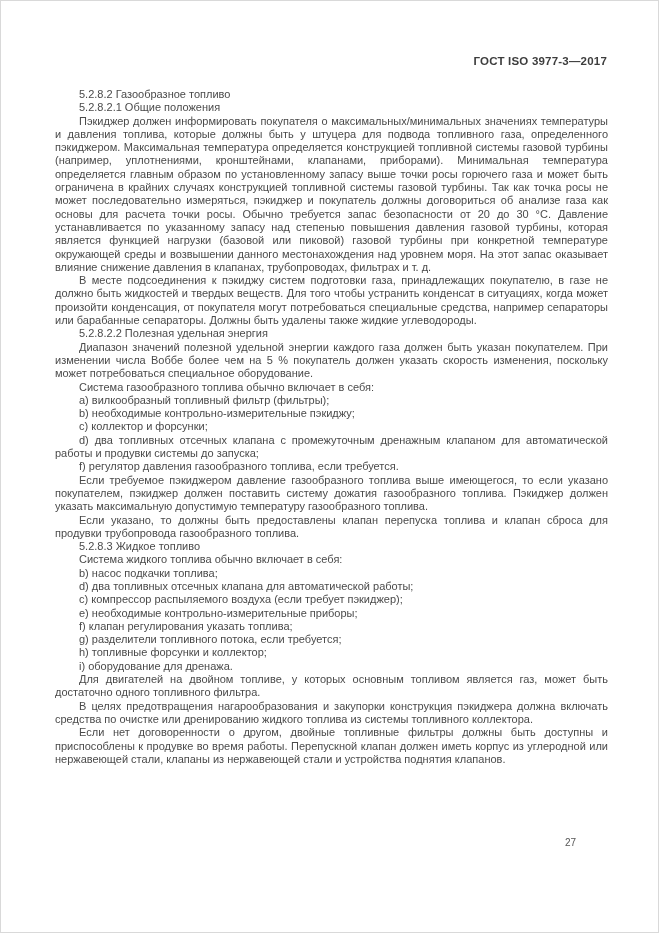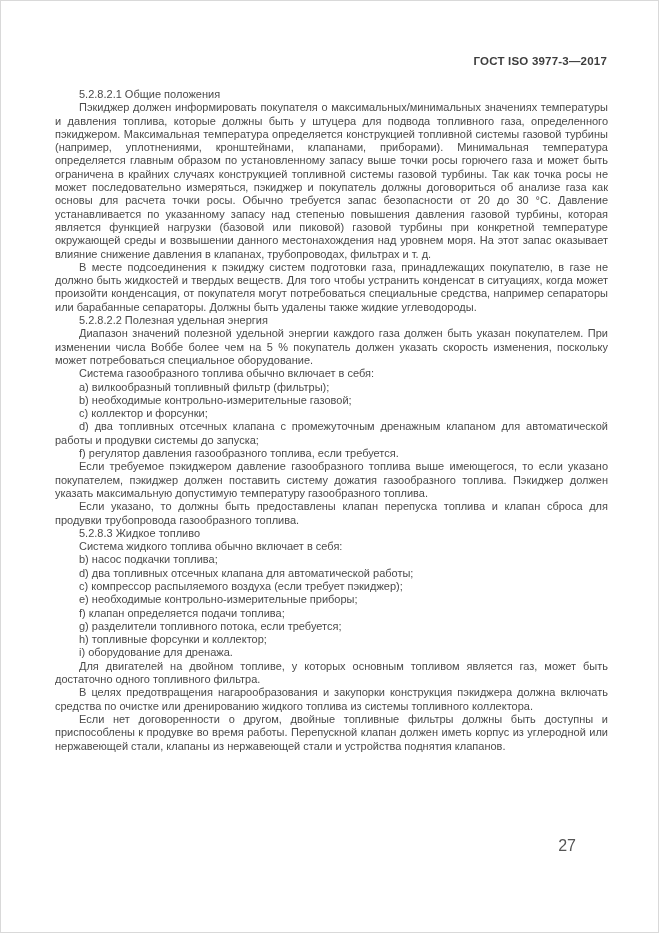--- a/index.html
+++ b/index.html
@@ -40,52 +40,53 @@
     font-size: 11px;
     line-height: 13.3px;
     text-indent: 24px;
     text-align: justify;
     color: #4a4a4a;
   }
   .page-number {
     position: absolute;
     top: 836px;
     right: 82px;
-    font-size: 16px;
+    font-size: 10px;
     color: #555555;
   }
 </style>
 </head>
 <body>
 
 <div class="page">
 
   <div class="doc-header">ГОСТ ISO 3977-3—2017</div>
 
   <div class="content">
+    <p>5.2.8.2 Газообразное топливо</p>
     <p>5.2.8.2.1 Общие положения</p>
     <p>Пэкиджер должен информировать покупателя о максимальных/минимальных значениях температуры и давления топлива, которые должны быть у штуцера для подвода топливного газа, определенного пэкиджером. Максимальная температура определяется конструкцией топливной системы газовой турбины (например, уплотнениями, кронштейнами, клапанами, приборами). Минимальная температура определяется главным образом по установленному запасу выше точки росы горючего газа и может быть ограничена в крайних случаях конструкцией топливной системы газовой турбины. Так как точка росы не может последовательно измеряться, пэкиджер и покупатель должны договориться об анализе газа как основы для расчета точки росы. Обычно требуется запас безопасности от 20 до 30 °С. Давление устанавливается по указанному запасу над степенью повышения давления газовой турбины, которая является функцией нагрузки (базовой или пиковой) газовой турбины при конкретной температуре окружающей среды и возвышении данного местонахождения над уровнем моря. На этот запас оказывает влияние снижение давления в клапанах, трубопроводах, фильтрах и т. д.</p>
     <p>В месте подсоединения к пэкиджу систем подготовки газа, принадлежащих покупателю, в газе не должно быть жидкостей и твердых веществ. Для того чтобы устранить конденсат в ситуациях, когда может произойти конденсация, от покупателя могут потребоваться специальные средства, например сепараторы или барабанные сепараторы. Должны быть удалены также жидкие углеводороды.</p>
     <p>5.2.8.2.2 Полезная удельная энергия</p>
     <p>Диапазон значений полезной удельной энергии каждого газа должен быть указан покупателем. При изменении числа Воббе более чем на 5 % покупатель должен указать скорость изменения, поскольку может потребоваться специальное оборудование.</p>
     <p>Система газообразного топлива обычно включает в себя:</p>
     <p>a) вилкообразный топливный фильтр (фильтры);</p>
-    <p>b) необходимые контрольно-измерительные газовой;</p>
+    <p>b) необходимые контрольно-измерительные пэкиджу;</p>
     <p>c) коллектор и форсунки;</p>
     <p>d) два топливных отсечных клапана с промежуточным дренажным клапаном для автоматической работы и продувки системы до запуска;</p>
     <p>f) регулятор давления газообразного топлива, если требуется.</p>
     <p>Если требуемое пэкиджером давление газообразного топлива выше имеющегося, то если указано покупателем, пэкиджер должен поставить систему дожатия газообразного топлива. Пэкиджер должен указать максимальную допустимую температуру газообразного топлива.</p>
     <p>Если указано, то должны быть предоставлены клапан перепуска топлива и клапан сброса для продувки трубопровода газообразного топлива.</p>
     <p>5.2.8.3 Жидкое топливо</p>
     <p>Система жидкого топлива обычно включает в себя:</p>
     <p>b) насос подкачки топлива;</p>
     <p>d) два топливных отсечных клапана для автоматической работы;</p>
     <p>c) компрессор распыляемого воздуха (если требует пэкиджер);</p>
     <p>e) необходимые контрольно-измерительные приборы;</p>
-    <p>f) клапан определяется подачи топлива;</p>
+    <p>f) клапан регулирования указать топлива;</p>
     <p>g) разделители топливного потока, если требуется;</p>
     <p>h) топливные форсунки и коллектор;</p>
     <p>i) оборудование для дренажа.</p>
     <p>Для двигателей на двойном топливе, у которых основным топливом является газ, может быть достаточно одного топливного фильтра.</p>
     <p>В целях предотвращения нагарообразования и закупорки конструкция пэкиджера должна включать средства по очистке или дренированию жидкого топлива из системы топливного коллектора.</p>
     <p>Если нет договоренности о другом, двойные топливные фильтры должны быть доступны и приспособлены к продувке во время работы. Перепускной клапан должен иметь корпус из углеродной или нержавеющей стали, клапаны из нержавеющей стали и устройства поднятия клапанов.</p>
   </div>
 
   <div class="page-number">27</div>
 

